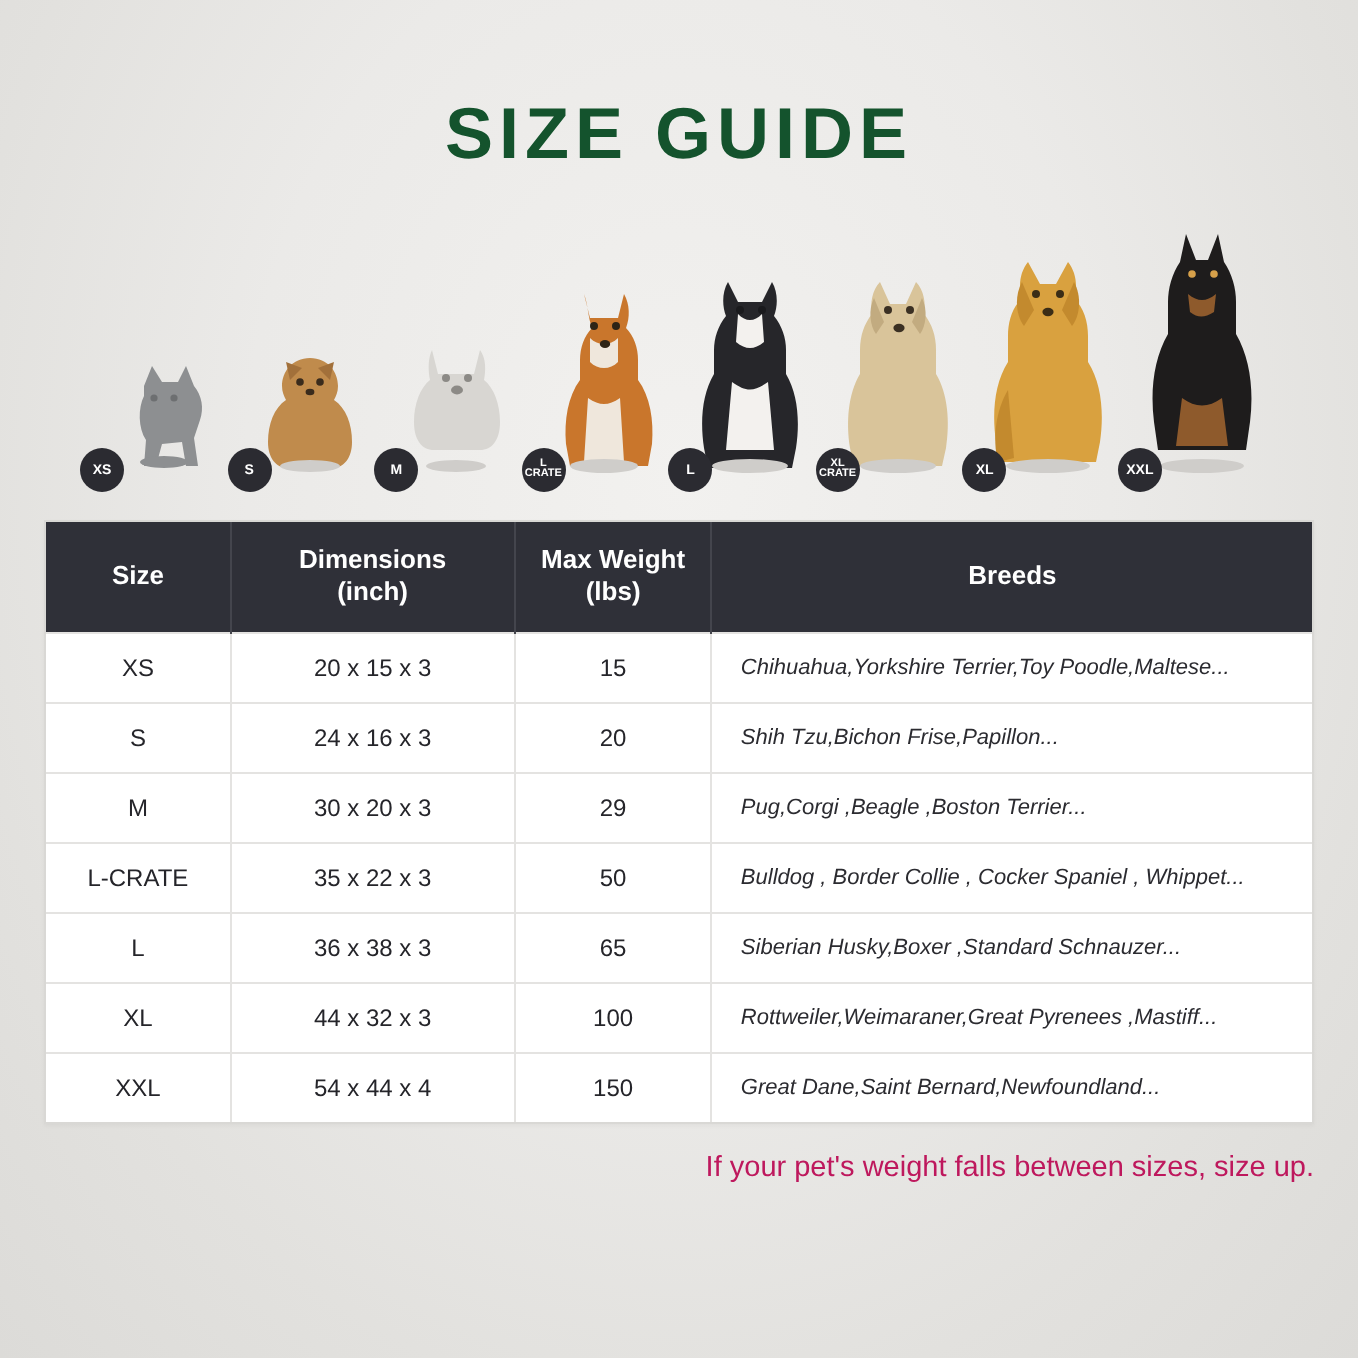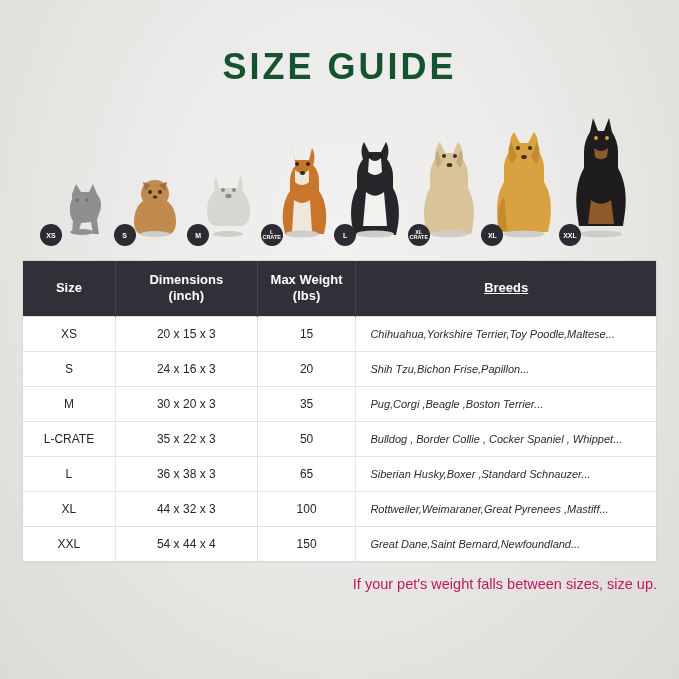--- a/index.html
+++ b/index.html
@@ -92,21 +92,21 @@
   }
   thead th {
     background: #2f3038;
     color: #ffffff;
     font-size: 13px;
     font-weight: bold;
     padding: 11px 4px;
     line-height: 1.25;
     border-right: 1px solid #44454d;
   }
-  thead th:last-child { border-right: none; text-decoration: underline; }
+  thead th:last-child { border-right: none; }
 
   tbody td {
     font-size: 12px;
     padding: 10px 4px;
     text-align: center;
     border-top: 1px solid #e4e3e1;
     border-right: 1px solid #e4e3e1;
     color: #25252a;
     background: #fff;
   }
@@ -341,21 +341,21 @@
         </tr>
         <tr>
           <td>S</td>
           <td>24 x 16 x 3</td>
           <td>20</td>
           <td class="breeds">Shih Tzu,Bichon Frise,Papillon...</td>
         </tr>
         <tr>
           <td>M</td>
           <td>30 x 20 x 3</td>
-          <td>35</td>
+          <td>29</td>
           <td class="breeds">Pug,Corgi ,Beagle ,Boston Terrier...</td>
         </tr>
         <tr>
           <td>L-CRATE</td>
           <td>35 x 22 x 3</td>
           <td>50</td>
           <td class="breeds">Bulldog , Border Collie , Cocker Spaniel , Whippet...</td>
         </tr>
         <tr>
           <td>L</td>

